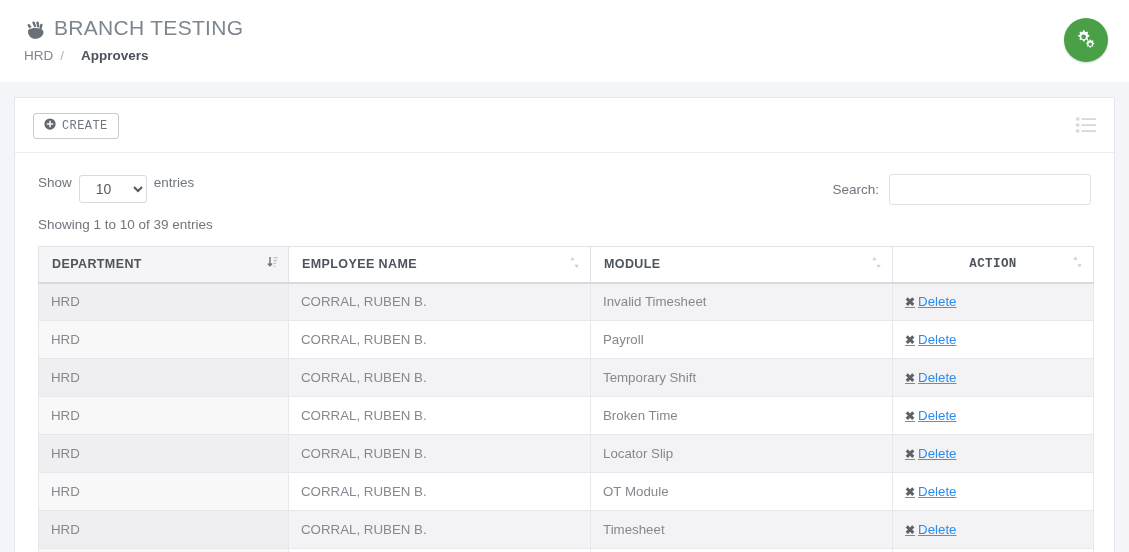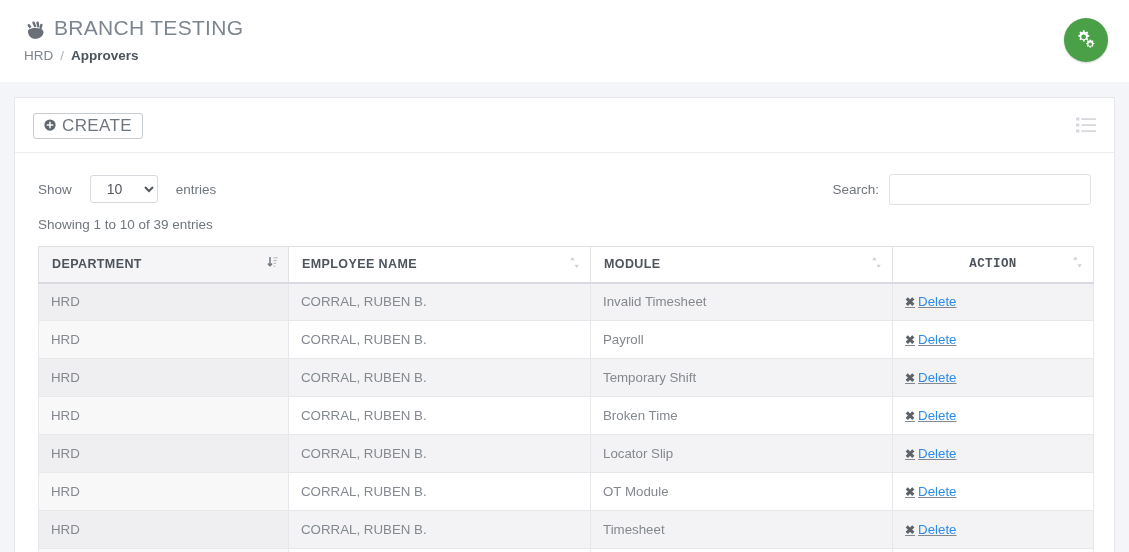--- a/index.html
+++ b/index.html
@@ -40,21 +40,21 @@
   }
   .breadcrumb {
     margin-top: 8px;
     font-size: 13.5px;
     color: #7d868f;
     display: flex;
     gap: 7px;
     align-items: baseline;
   }
   .breadcrumb .crumb-sep { color: #aeb4bb; }
-  .breadcrumb .crumb-current { color: #4c535b; font-weight: bold; }
+  .breadcrumb .crumb-current { color: #4c535b; font-weight: bold; margin-left: 10px; }
 
   .settings-fab {
     position: absolute;
     right: 21px; top: 18px;
     width: 44px; height: 44px;
     border-radius: 50%;
     background: #49a047;
     border: none;
     cursor: pointer;
     display: flex; align-items: center; justify-content: center;
@@ -79,42 +79,42 @@
   .btn-create {
     display: inline-flex;
     align-items: center;
     gap: 6px;
     height: 26px;
     padding: 0 10px;
     background: #fff;
     border: 1px solid #c7ccd1;
     border-radius: 3px;
     color: #6f767d;
-    font-size: 17px;
+    font-size: 12px;
     letter-spacing: .4px;
     cursor: pointer;
-    font-family: Liberation Sans, sans-serif;
+    font-family: Liberation Mono, monospace;
   }
   .list-toggle {
     position: absolute;
     right: 18px; top: 18px;
     width: 20px; height: 18px;
     cursor: pointer;
     opacity: .75;
   }
 
   
   .card-body { padding: 16px 23px 0 23px; }
   .controls {
     display: flex;
     justify-content: space-between;
     align-items: center;
     height: 40px;
   }
-  .length-ctl { display: flex; align-items: center; gap: 18px;
+  .length-ctl { display: flex; align-items: flex-start; gap: 7px;
                 font-size: 13.5px; color: #6f767d; }
   .length-ctl select {
     height: 28px;
     width: 68px;
     padding: 0 4px 0 12px;
     font-size: 14px;
     color: #55595e;
     border: 1px solid #d7dade;
     border-radius: 3px;
     background: #fff;

